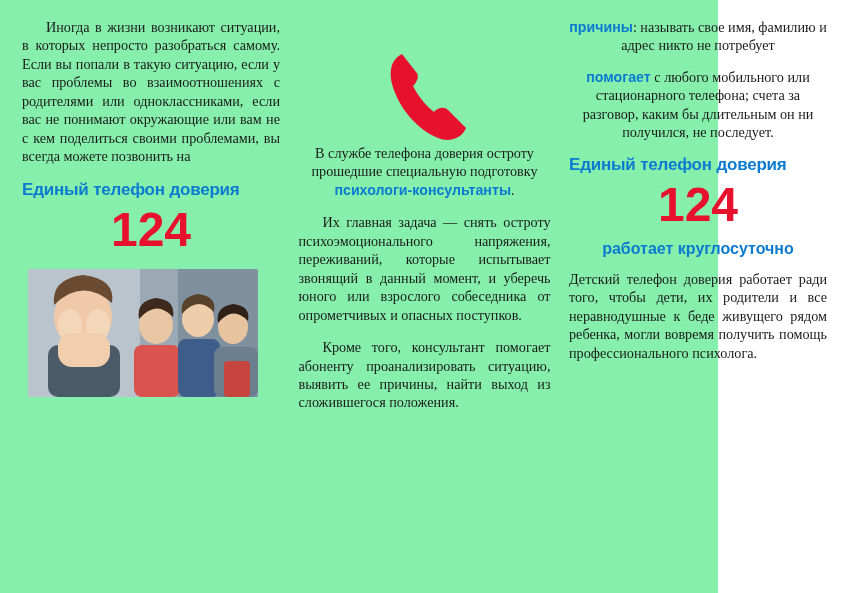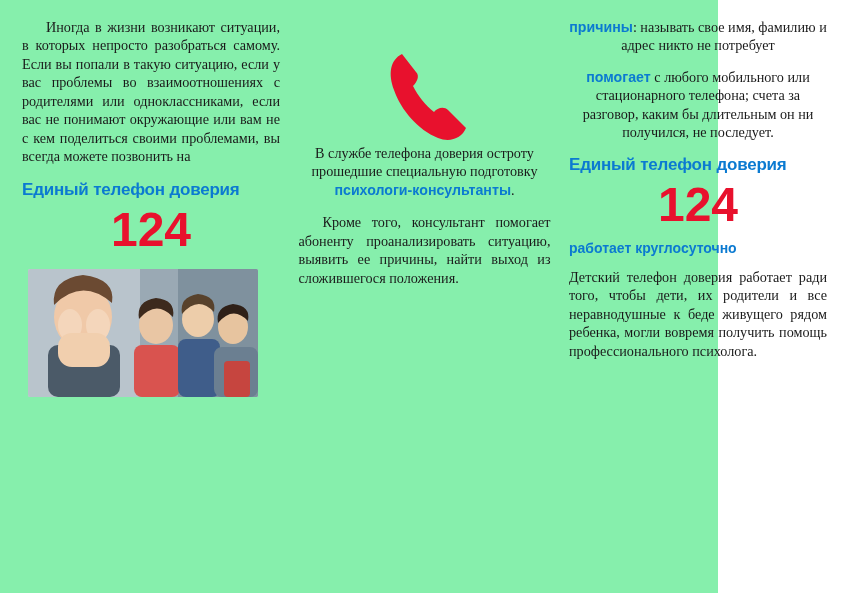--- a/index.html
+++ b/index.html
@@ -74,22 +74,22 @@
   }
   .accent-blue {
     color: #0b7ad1;
     font-family: "Liberation Sans", sans-serif;
     font-weight: bold;
   }
   .accent-line {
     color: #0b7ad1;
     font-family: "Liberation Sans", sans-serif;
     font-weight: bold;
-    font-size: 14px;
-    text-align: left;
+    font-size: 16px;
+    text-align: center;
     margin: 6px 0 10px 0;
   }
 
   
   .left-top { margin-top: 14px; }
   .photo {
     margin-top: 12px;
     width: 230px;
     height: 128px;
     margin-left: 6px;
@@ -156,20 +156,21 @@
       <svg class="phone-icon" viewBox="0 0 86 96" xmlns="http://www.w3.org/2000/svg">
         <path d="M20 6 C8 12 6 26 12 42 C19 62 36 82 56 90 C68 95 80 90 84 80 L66 62 C62 58 55 60 52 64 C44 58 36 48 31 38 C35 34 38 28 34 24 Z" fill="#e8112d"></path>
       </svg>
 
       <p class="body center mid-text-start">
         <span>В службе телефона доверия остроту прошедшие специальную подготовку</span>
         <br>
         <span class="accent-blue">психологи-консультанты</span><span>.</span>
       </p>
 
+      <p class="body">Их главная задача — снять остроту психоэмоционального напряжения, переживаний, которые испытывает звонящий в данный момент, и уберечь юного или взрослого собеседника от опрометчивых и опасных поступков.</p>
 
       <p class="body">Кроме того, консультант помогает абоненту проанализировать ситуацию, выявить ее причины, найти выход из сложившегося положения.</p>
     </div>
 
     <div class="col col-right ghost-list">
 
       <p class="body center">
         <span class="accent-blue">причины</span><span>: называть свое имя, фамилию и адрес никто не потребует</span>
       </p>
 

